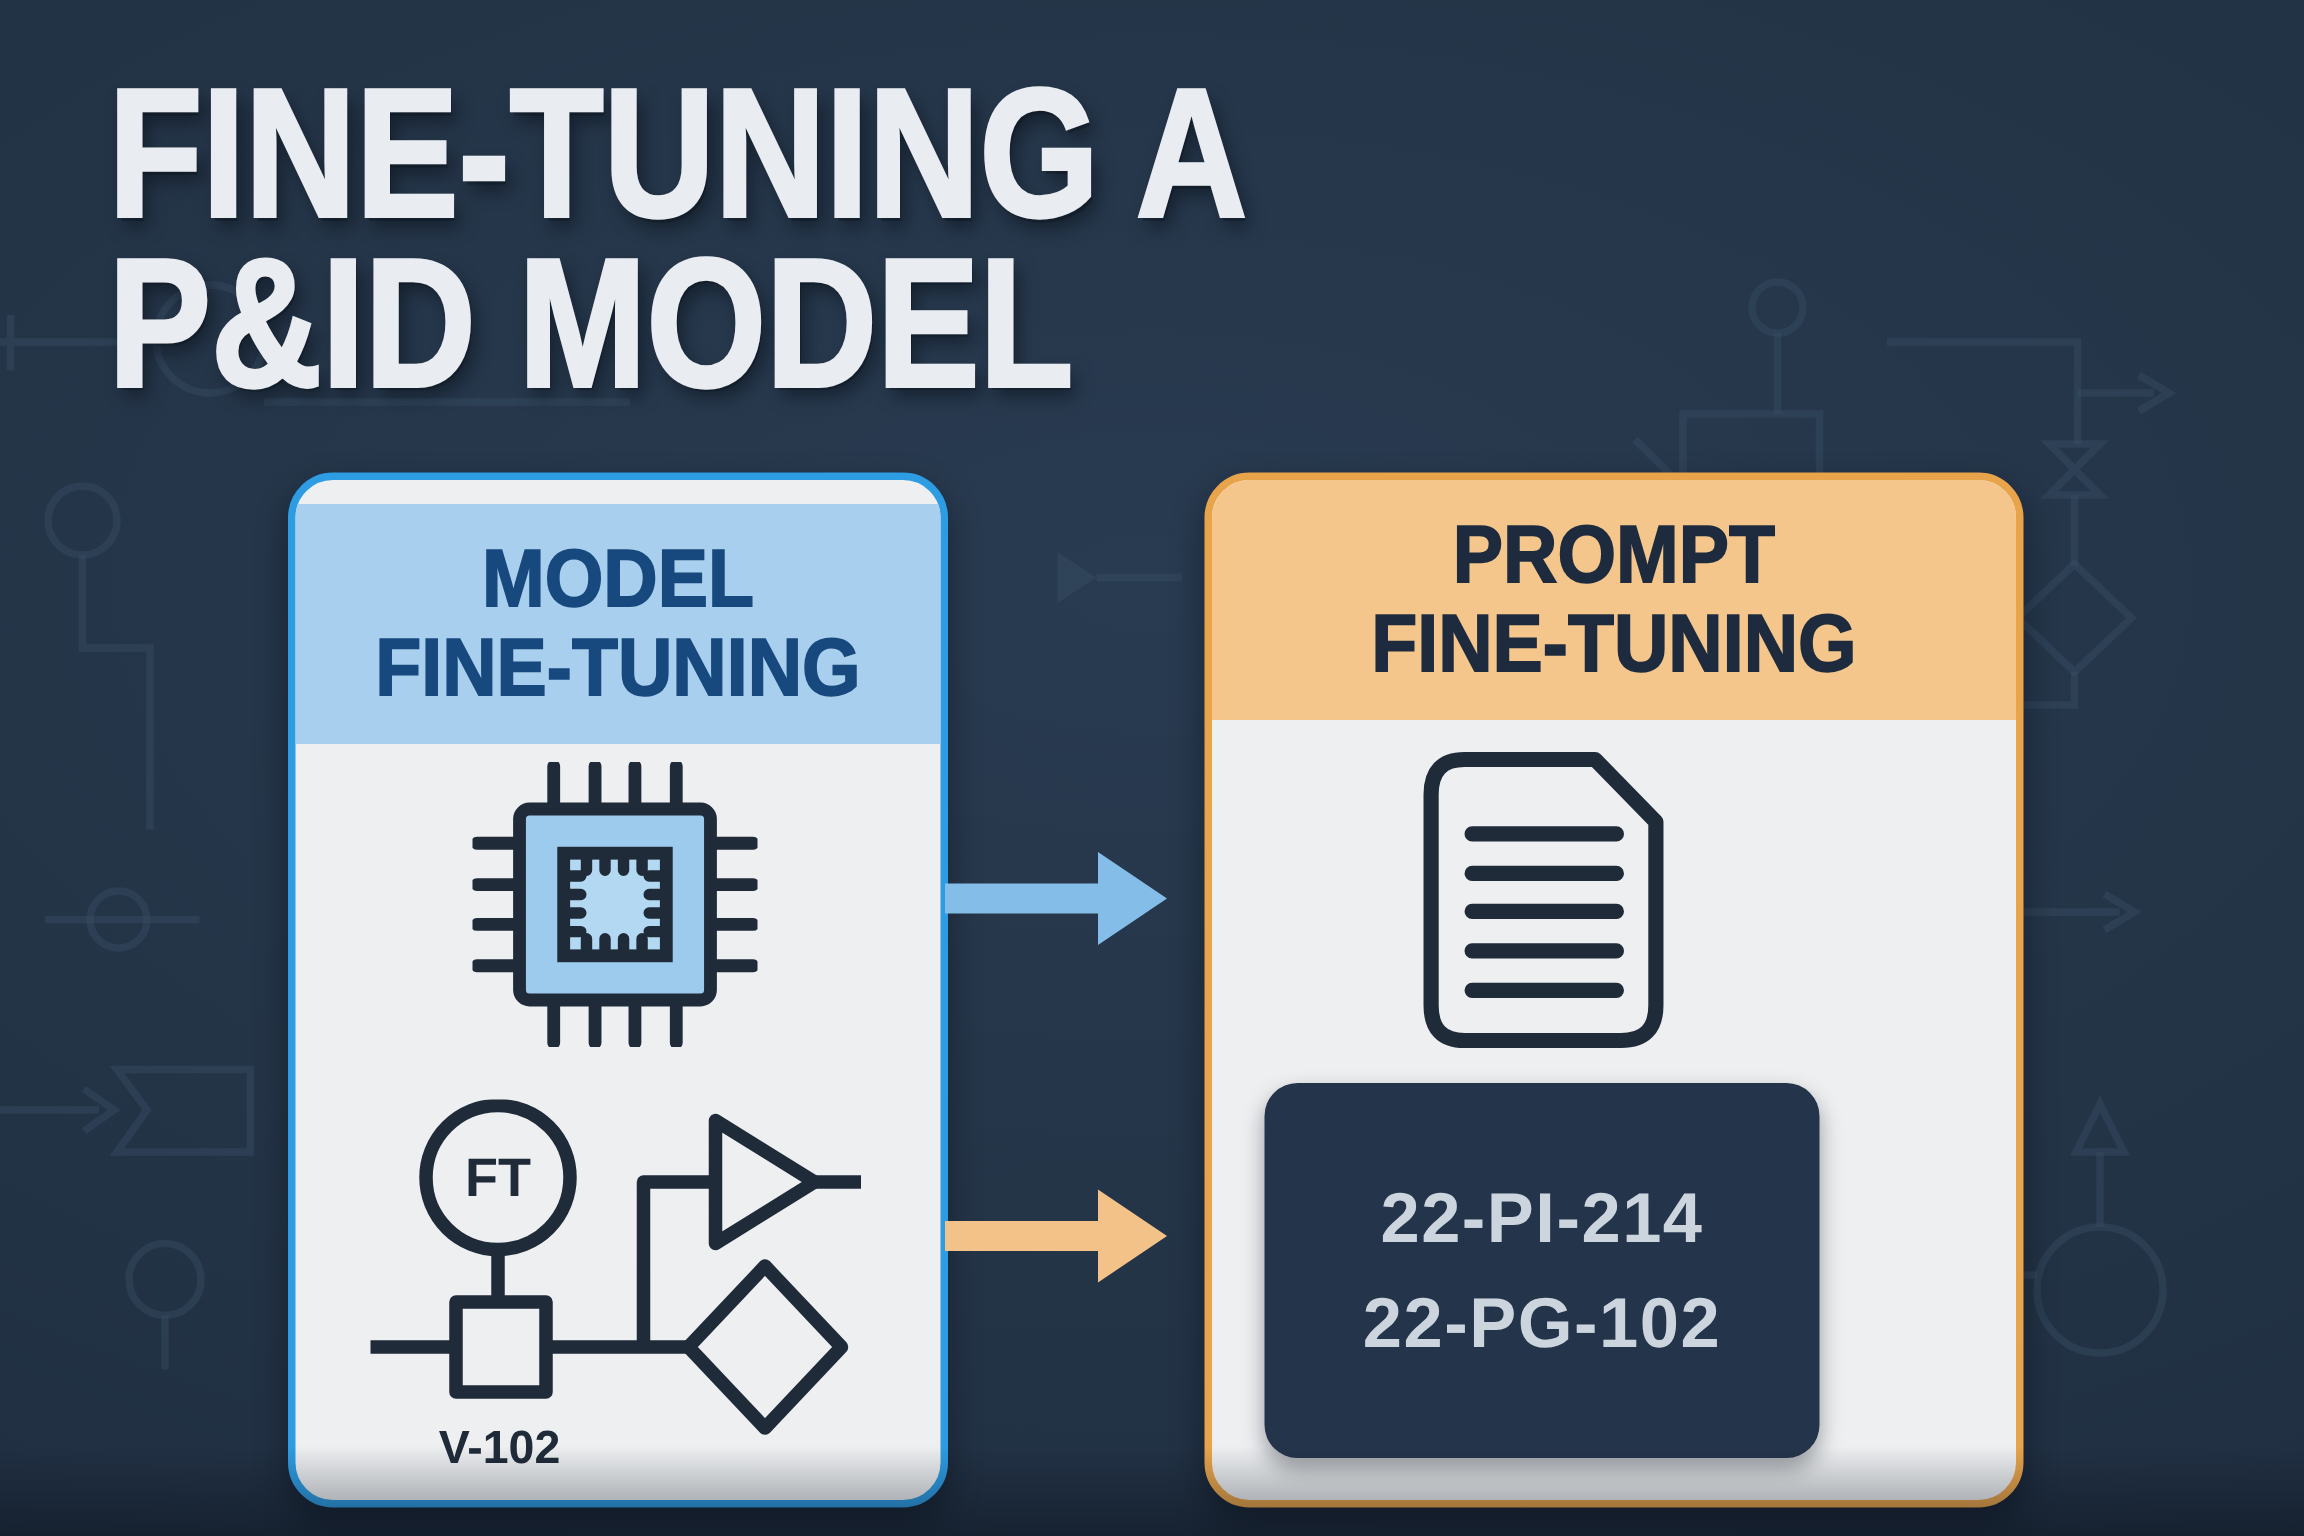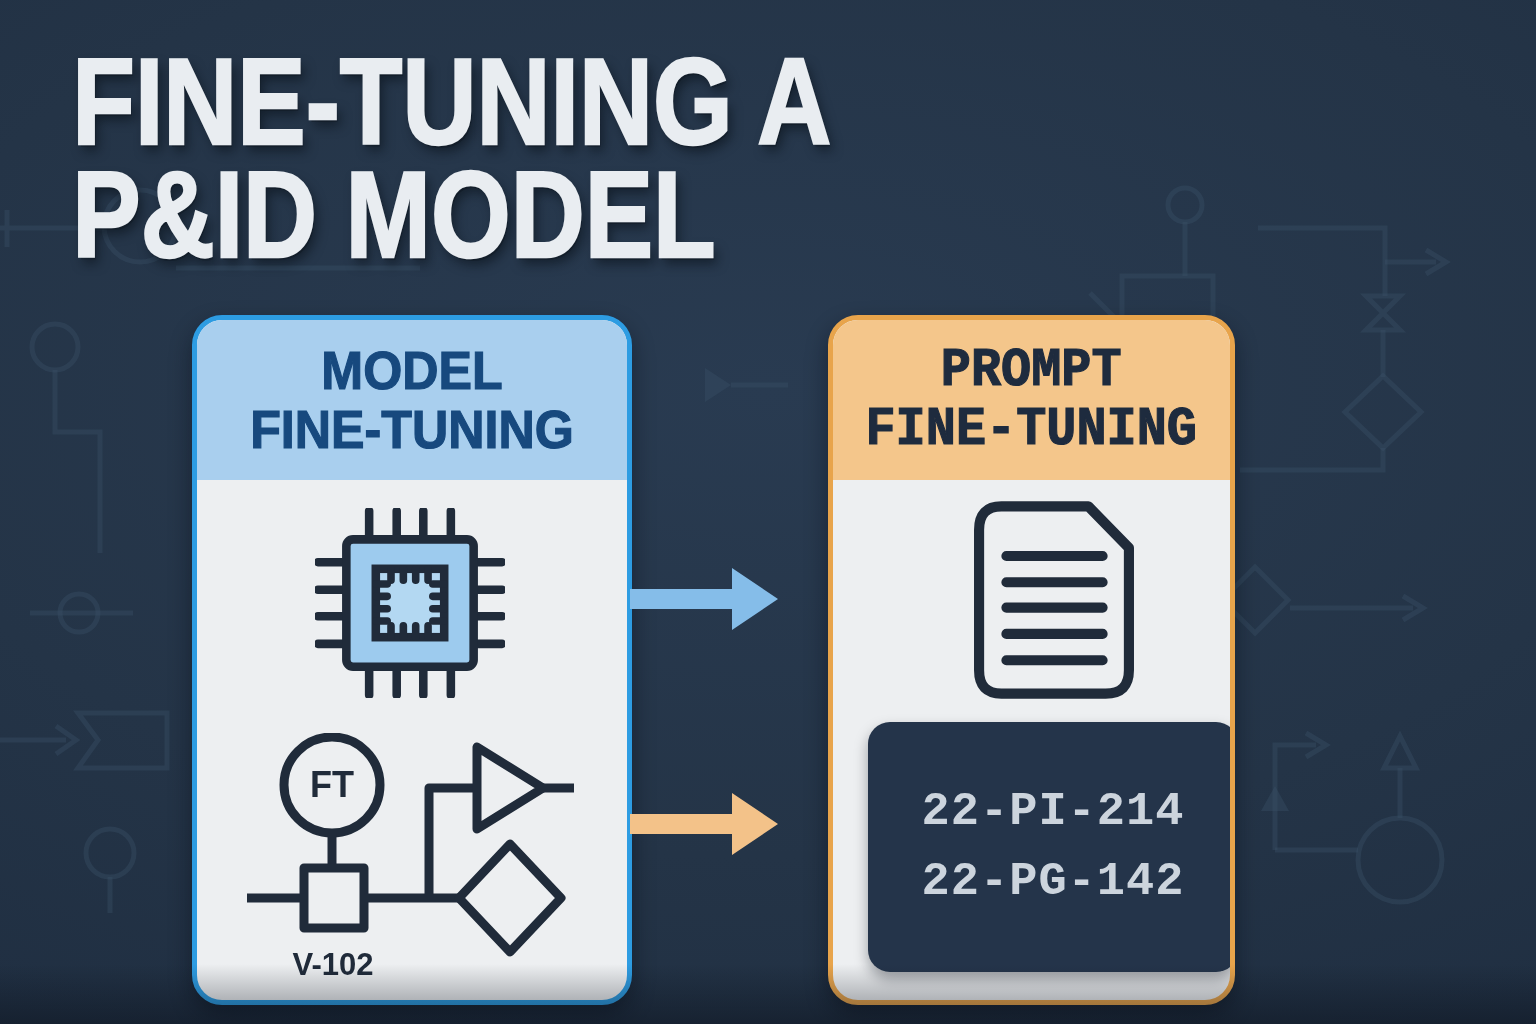--- a/index.html
+++ b/index.html
@@ -28,23 +28,23 @@
   .title-line{
     font-size:122px;line-height:.93;font-weight:700;color:var(--title_text);
     letter-spacing:0px;-webkit-text-stroke:2.5px var(--title_text);
     text-shadow:5px 7px 12px rgba(8,14,22,.55), 2px 3px 0 rgba(8,14,22,.28);
     white-space:nowrap;
   }
 
   .card{position:absolute;top:315px;height:690px;border-radius:30px;z-index:2;
     overflow:hidden;box-shadow:0 10px 22px rgba(6,12,20,.45);}
   .card.model{left:192px;width:440px;border:5px solid var(--blue_accent);background:var(--card_body);}
-  .card.prompt{left:828px;width:407px;border:5px solid var(--orange_accent);background:var(--card_body);font-family:Liberation Mono, monospace;}
+  .card.prompt{left:803px;width:546px;border:5px solid var(--orange_accent);background:var(--card_body);}
   .card-header{height:160px;display:flex;align-items:center;justify-content:center;}
-  .card.model .card-header{background:var(--blue_header_bg);}
+  .card.model .card-header{background:var(--blue_header_bg);margin-top:16px;}
   .card.prompt .card-header{background:var(--orange_header_bg);}
   .card-header-text{text-align:center;transform:scaleX(0.93);font-weight:700;font-size:54px;
     line-height:1.1;-webkit-text-stroke:1.2px currentColor;letter-spacing:0;}
   .card.model .card-header-text{color:var(--blue_header_text);}
   .card.prompt .card-header-text{color:var(--orange_header_text);}
 
   .chip-svg{position:absolute;left:118px;top:188px;width:190px;height:190px;}
   .pid-svg{position:absolute;left:36px;top:413px;width:360px;height:245px;}
   .doc-svg{position:absolute;left:140px;top:180px;width:162px;height:200px;}
 
@@ -166,18 +166,18 @@
 
     <svg class="doc-svg" viewBox="0 0 160 197">
       <path d="M28 6 H 114 L 154 47 V 168 Q 154 191 131 191 H 28 Q 6 191 6 168 V 29 Q 6 6 28 6 Z" class="ink-stroke" stroke-width="10" stroke-linejoin="round"></path>
       <g stroke="var(--icon_ink)" stroke-width="10" stroke-linecap="round">
         <path d="M33 55 H 128 M33 81 H 128 M33 106 H 128 M33 132 H 128 M33 158 H 128"></path>
       </g>
     </svg>
 
     <div class="tag-box">
       <div class="tag-row">22-PI-214</div>
-      <div class="tag-row">22-PG-142</div>
+      <div class="tag-row">22-PG-102</div>
     </div>
   </div>
 
   <div class="bottom-fade"></div>
 </div>
 
 </body></html>

